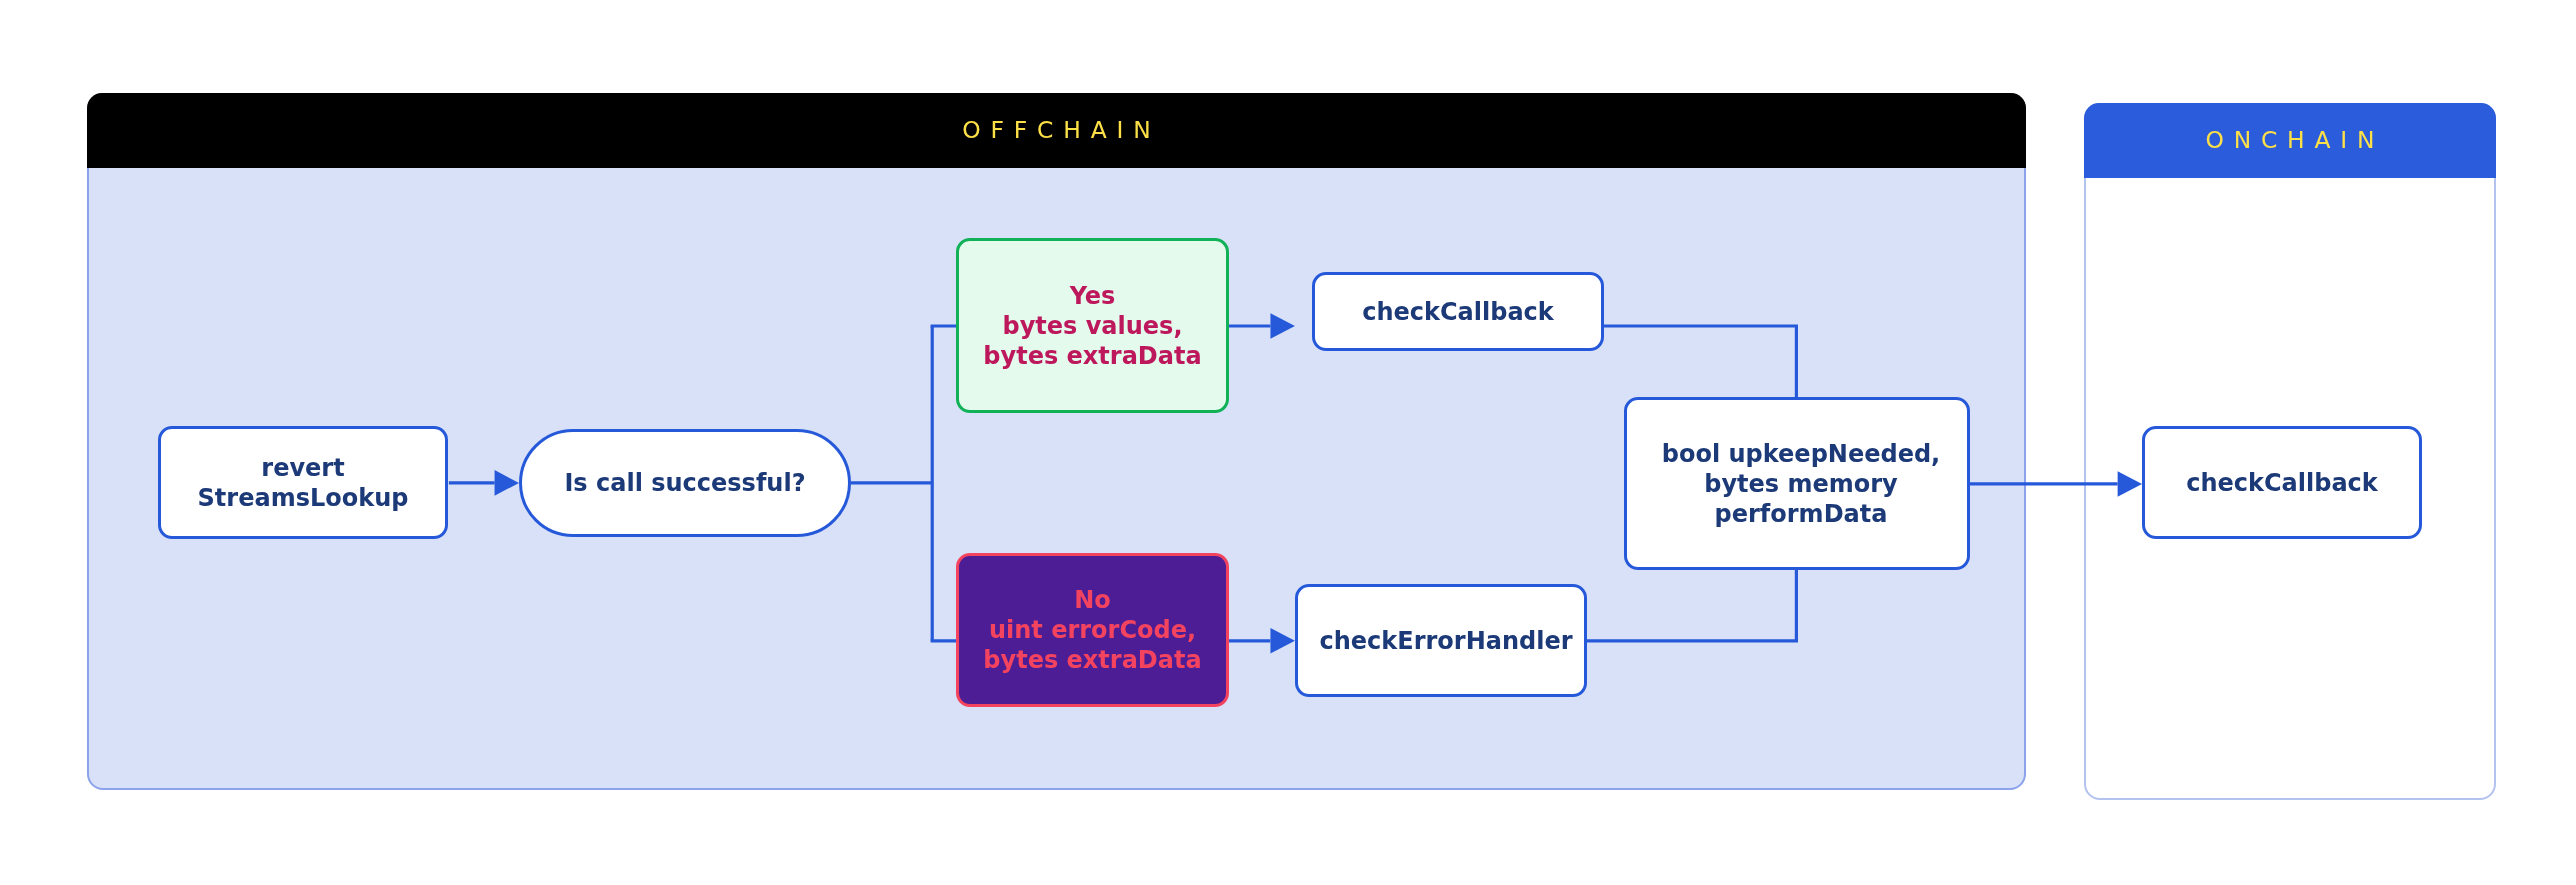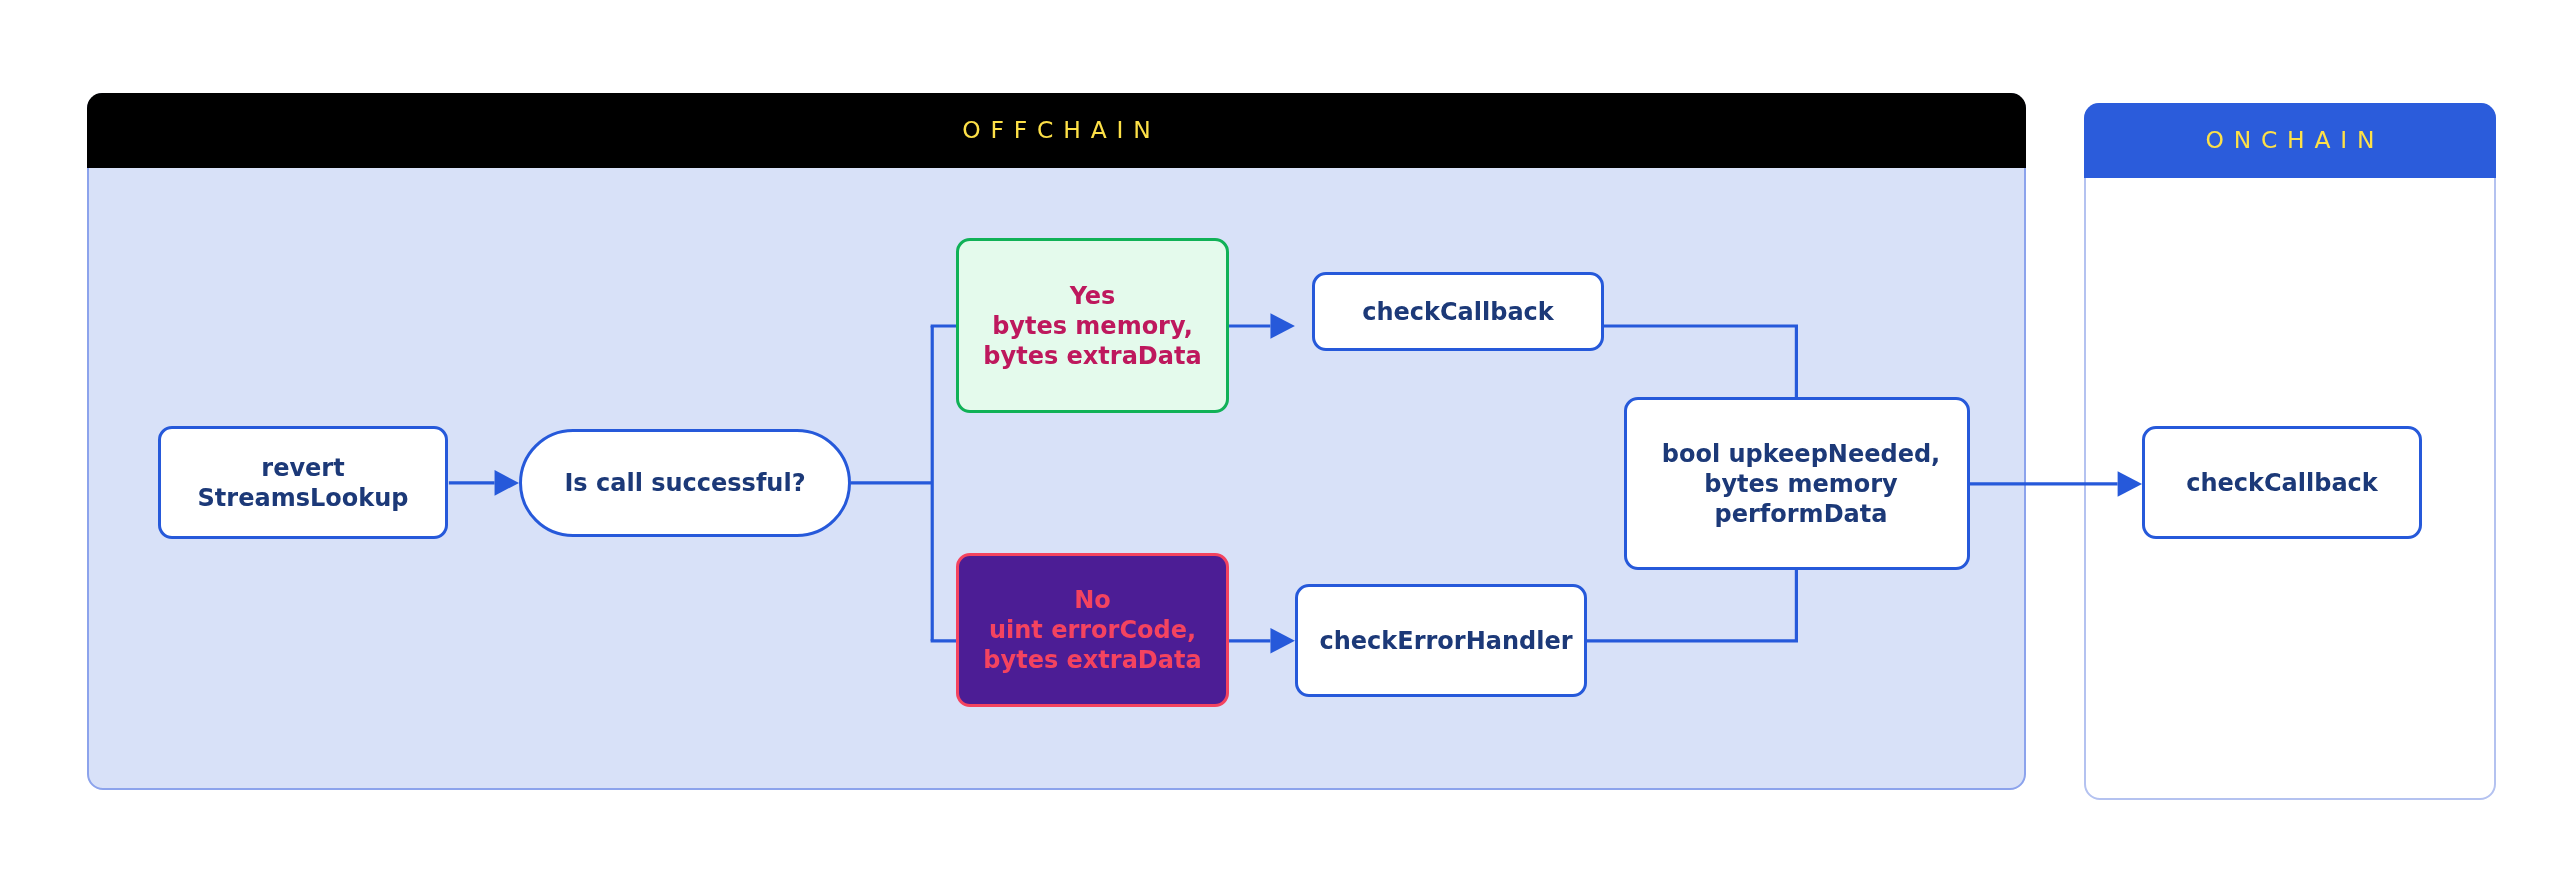--- a/index.html
+++ b/index.html
@@ -97,21 +97,21 @@
     <span>revert</span>
     <span>StreamsLookup</span>
   </div>
 
   <div class="node node-question">
     <span>Is call successful?</span>
   </div>
 
   <div class="node node-yes">
     <span>Yes</span>
-    <span>bytes memory,</span>
+    <span>bytes values,</span>
     <span>bytes extraData</span>
   </div>
 
   <div class="node node-callback">
     <span>checkCallback</span>
   </div>
 
   <div class="node node-no">
     <span>No</span>
     <span>uint errorCode,</span>

